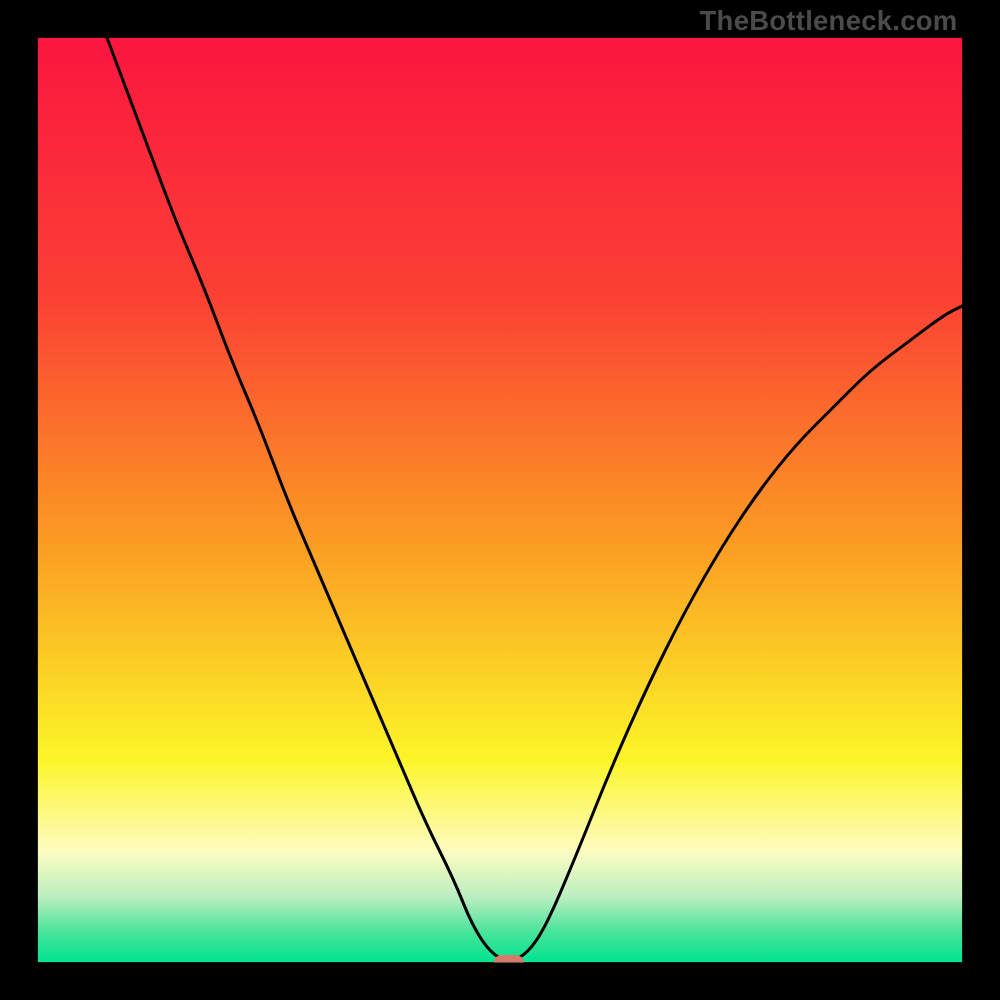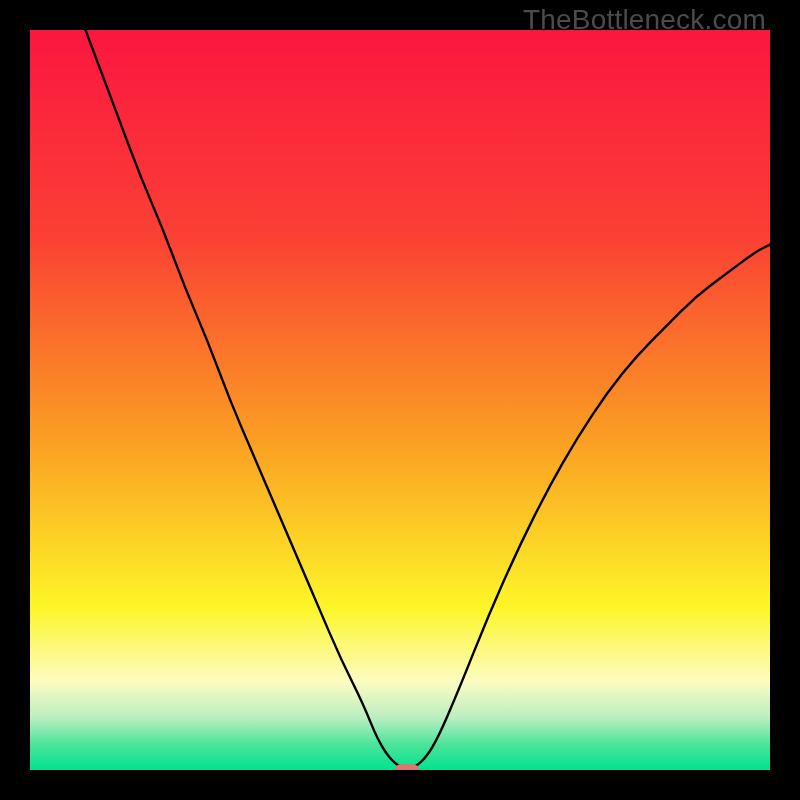--- a/index.html
+++ b/index.html
@@ -30,22 +30,22 @@
     left: 0;
     top: 0;
     width: 100%;
     height: 100%;
   }
   .watermark {
     position: absolute;
     top: 4px;
     right: 34px;
     color: #4b4b4b;
-    font-size: 28px;
-    font-weight: 400;
+    font-size: 22px;
+    font-weight: 700;
     letter-spacing: 0.2px;
   }
   .marker {
     position: absolute;
     width: 24px;
     height: 12px;
     border-radius: 6px;
     transform: translate(-50%, -50%);
   }
   svg.curve {

